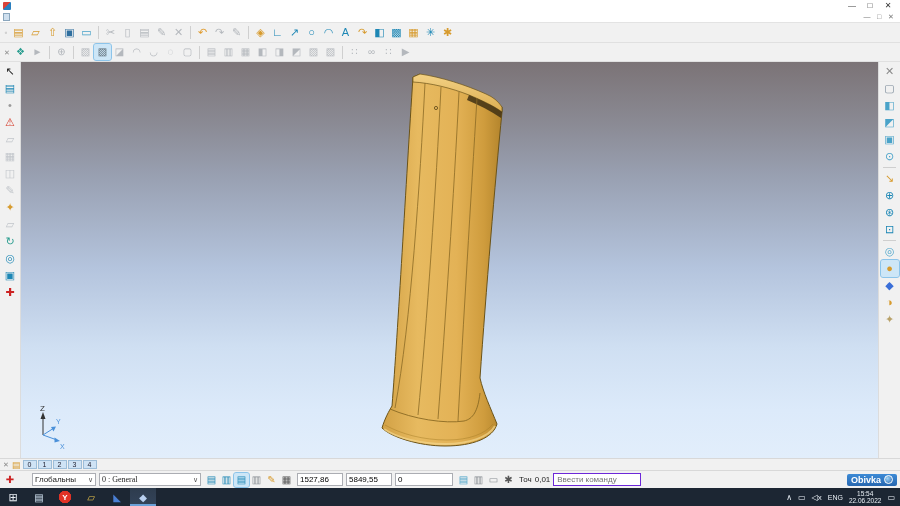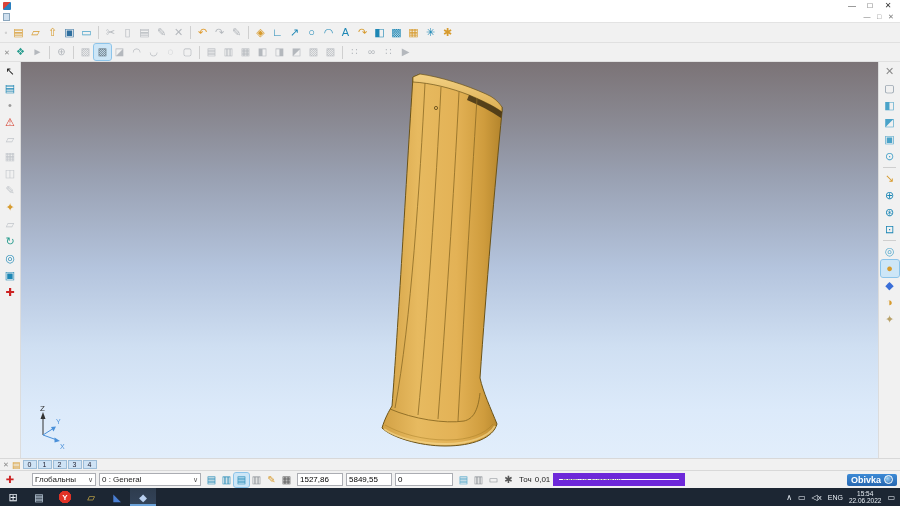--- a/index.html
+++ b/index.html
@@ -41,26 +41,26 @@
   .lvx { color: #888; width: 8px; text-align: center; }
   .lvicon { color: #d79b2e; font-size: 9px; }
   .ltabs { display: flex; gap: 1px; }
   .ltab { min-width: 14px; height: 9px; background: #cfe3f5; border: 1px solid #9dbdd8; color: #223; display: flex; align-items: center; justify-content: center; font-size: 7px; }
   .statusbar { height: 18px; background: #f1f1f1; border-top: 1px solid #d8d8d8; display: flex; align-items: center; gap: 3px; padding: 0 3px; font-size: 8px; }
   .wpicon { color: #cc2222; font-size: 10px; width: 14px; text-align: center; }
   .sicons { display: flex; }
   .sicons .icon { width: 15px; height: 14px; font-size: 10px; }
   .dd { height: 13px; background: #fff; border: 1px solid #abadb3; display: flex; align-items: center; justify-content: space-between; padding: 0 2px; font-size: 8px; color: #222; }
   .dd.w1 { width: 64px; margin-left: 12px; }
-  .dd.w2 { width: 102px; }
+  .dd.w2 { width: 102px; font-family: Liberation Serif, serif; }
   .caret { color: #555; font-size: 7px; }
   .coord { width: 46px; height: 13px; border: 1px solid #abadb3; background: #fff; font-size: 8px; font-family: inherit; padding: 0 2px; }
   .coord.z { width: 58px; }
   .tol { color: #222; }
-  .cmd { width: 132px; height: 13px; border: 6px solid #6d28d9; background: #fff; font-size: 8px; font-family: inherit; padding: 0 3px; }
+  .cmd { width: 88px; height: 13px; border: 1px solid #6d28d9; background: #fff; font-size: 8px; font-family: inherit; padding: 0 3px; }
   .delcam { margin-left: auto; background: linear-gradient(180deg, #3c8ad6, #2767b0); color: #fff; font-size: 9px; font-weight: bold; padding: 1px 4px; border-radius: 2px; display: flex; align-items: center; gap: 3px; }
   .delcam .globe { width: 9px; height: 9px; border-radius: 50%; background: radial-gradient(circle at 35% 35%, #9fd4f7, #2767b0); border: 1px solid #fff; }
   .taskbar { height: 18px; background: #1c2633; display: flex; align-items: center; color: #e8eef4; }
   .tapps { display: flex; height: 100%; }
   .tapp { width: 26px; height: 100%; display: flex; align-items: center; justify-content: center; font-size: 10px; }
   .tapp.start { font-size: 11px; }
   .tapp.yandex { background: radial-gradient(circle at center, #e03226 0, #e03226 6px, transparent 6.5px); font-weight: bold; font-size: 8px; }
   .tapp.active-app { background: linear-gradient(180deg, #2e3c4e, #33445a); box-shadow: inset 0 -2px 0 #6aa1d8; }
   .tray { margin-left: auto; display: flex; align-items: center; gap: 6px; padding-right: 5px; font-size: 7px; }
   .ticon { font-size: 8px; }

